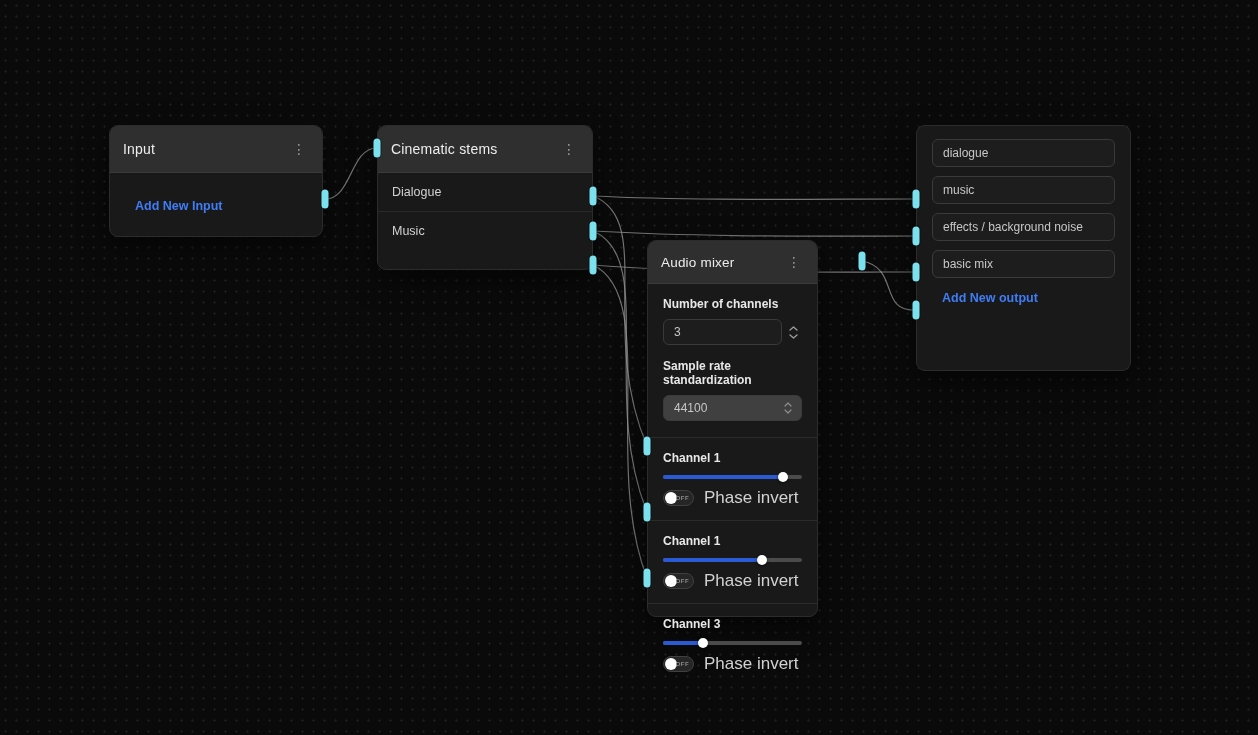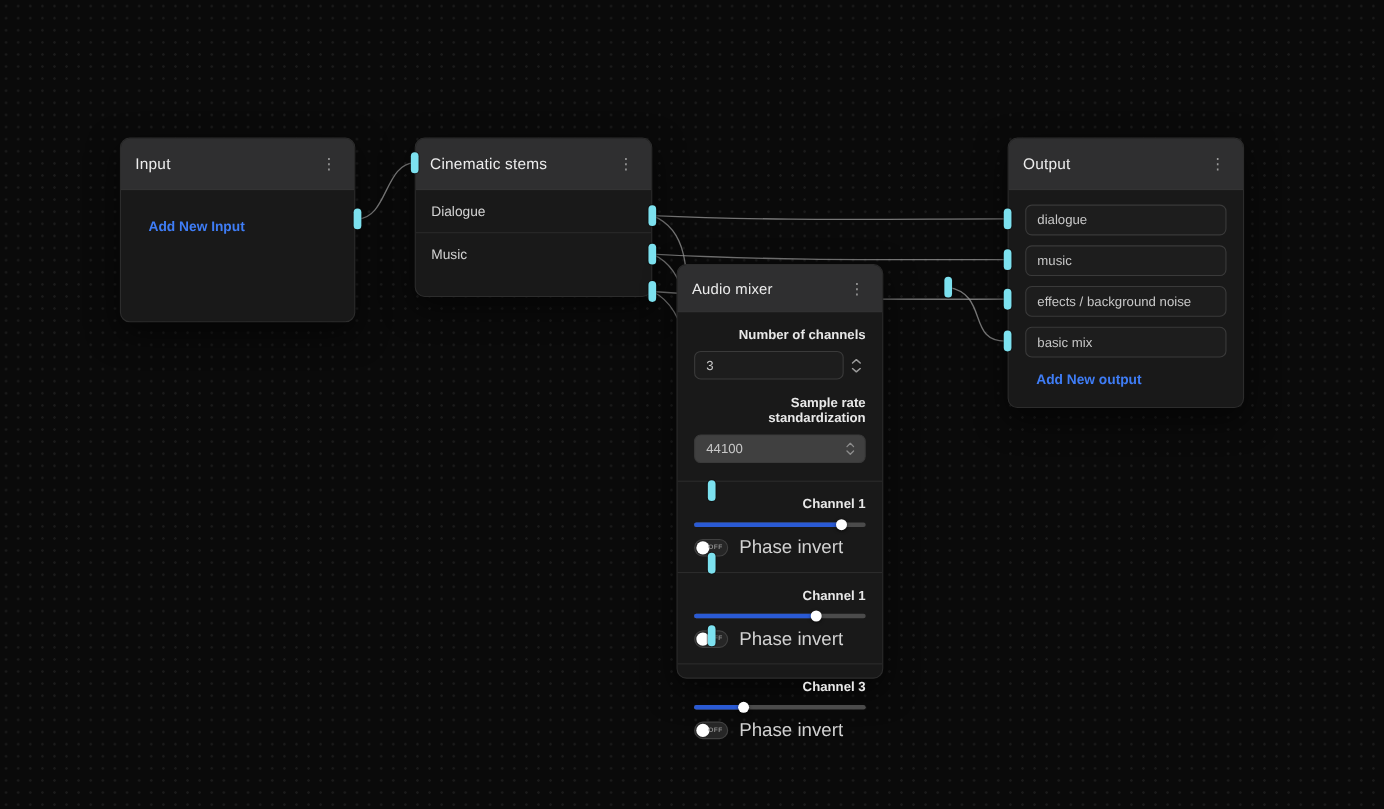--- a/index.html
+++ b/index.html
@@ -88,42 +88,42 @@
     <path d="M325,199 C352,199 350,148 377,148" fill="none" stroke="#9a9a9a" stroke-width="1.2" stroke-opacity="0.75"></path>
     <path d="M593,196 C700,201 810,199 916,199" fill="none" stroke="#9a9a9a" stroke-width="1.2" stroke-opacity="0.75"></path>
     <path d="M593,231 C700,237 810,236 916,236" fill="none" stroke="#9a9a9a" stroke-width="1.2" stroke-opacity="0.75"></path>
     <path d="M593,265 C700,273 810,272 916,272" fill="none" stroke="#9a9a9a" stroke-width="1.2" stroke-opacity="0.75"></path>
     <path d="M593,196 C655,220 598,330 647,446" fill="none" stroke="#9a9a9a" stroke-width="1.2" stroke-opacity="0.75"></path>
     <path d="M593,231 C657,258 600,395 647,512" fill="none" stroke="#9a9a9a" stroke-width="1.2" stroke-opacity="0.75"></path>
     <path d="M593,265 C659,296 602,462 647,578" fill="none" stroke="#9a9a9a" stroke-width="1.2" stroke-opacity="0.75"></path>
     <path d="M862,261 C900,268 878,312 916,310" fill="none" stroke="#9a9a9a" stroke-width="1.2" stroke-opacity="0.75"></path>
   </svg>
 
-<div class="node" style="left:109px;top:125px;width:214px;height:168px;">
+<div class="node" style="left:109px;top:125px;width:214px;height:112px;">
   <div class="node-header">
     <span class="node-title">Input</span>
     <span class="kebab"></span>
   </div>
   <div class="node-body">
     <span class="add-link">Add New Input</span>
   </div>
 </div>
 
 <div class="node" style="left:377px;top:125px;width:216px;height:145px;">
   <div class="node-header">
     <span class="node-title">Cinematic stems</span>
     <span class="kebab"></span>
   </div>
   <div>
     <div class="list-row">Dialogue</div>
     <div class="list-row">Music</div>
   </div>
 </div>
 
-<div class="node" style="left:615px;top:240px;width:188px;height:377px;text-align:right;">
+<div class="node" style="left:647px;top:240px;width:171px;height:377px;">
   <div class="node-header short">
     <span class="node-title" style="font-size:13.5px;">Audio mixer</span>
     <span class="kebab"></span>
   </div>
   <div class="node-body">
 
     <div class="mx-label">Number of channels</div>
     <div class="mx-row">
       <div class="mx-input">3</div>
       <div class="stepper">
@@ -191,24 +191,20 @@
           <span class="toggle-state">OFF</span>
         </div>
         <span class="toggle-label">Phase invert</span>
       </div>
     </div>
 
   </div>
 </div>
 
 <div class="node" style="left:916px;top:125px;width:215px;height:246px;">
-  <div class="node-header">
-    <span class="node-title">Output</span>
-    <span class="kebab"></span>
-  </div>
   <div class="node-body">
     <div class="field">dialogue</div>
     <div class="field">music</div>
     <div class="field">effects / background noise</div>
     <div class="field">basic mix</div>
     <span class="add-link">Add New output</span>
   </div>
 </div>
 
 <div class="port" style="left:325px;top:199px;"></div>

